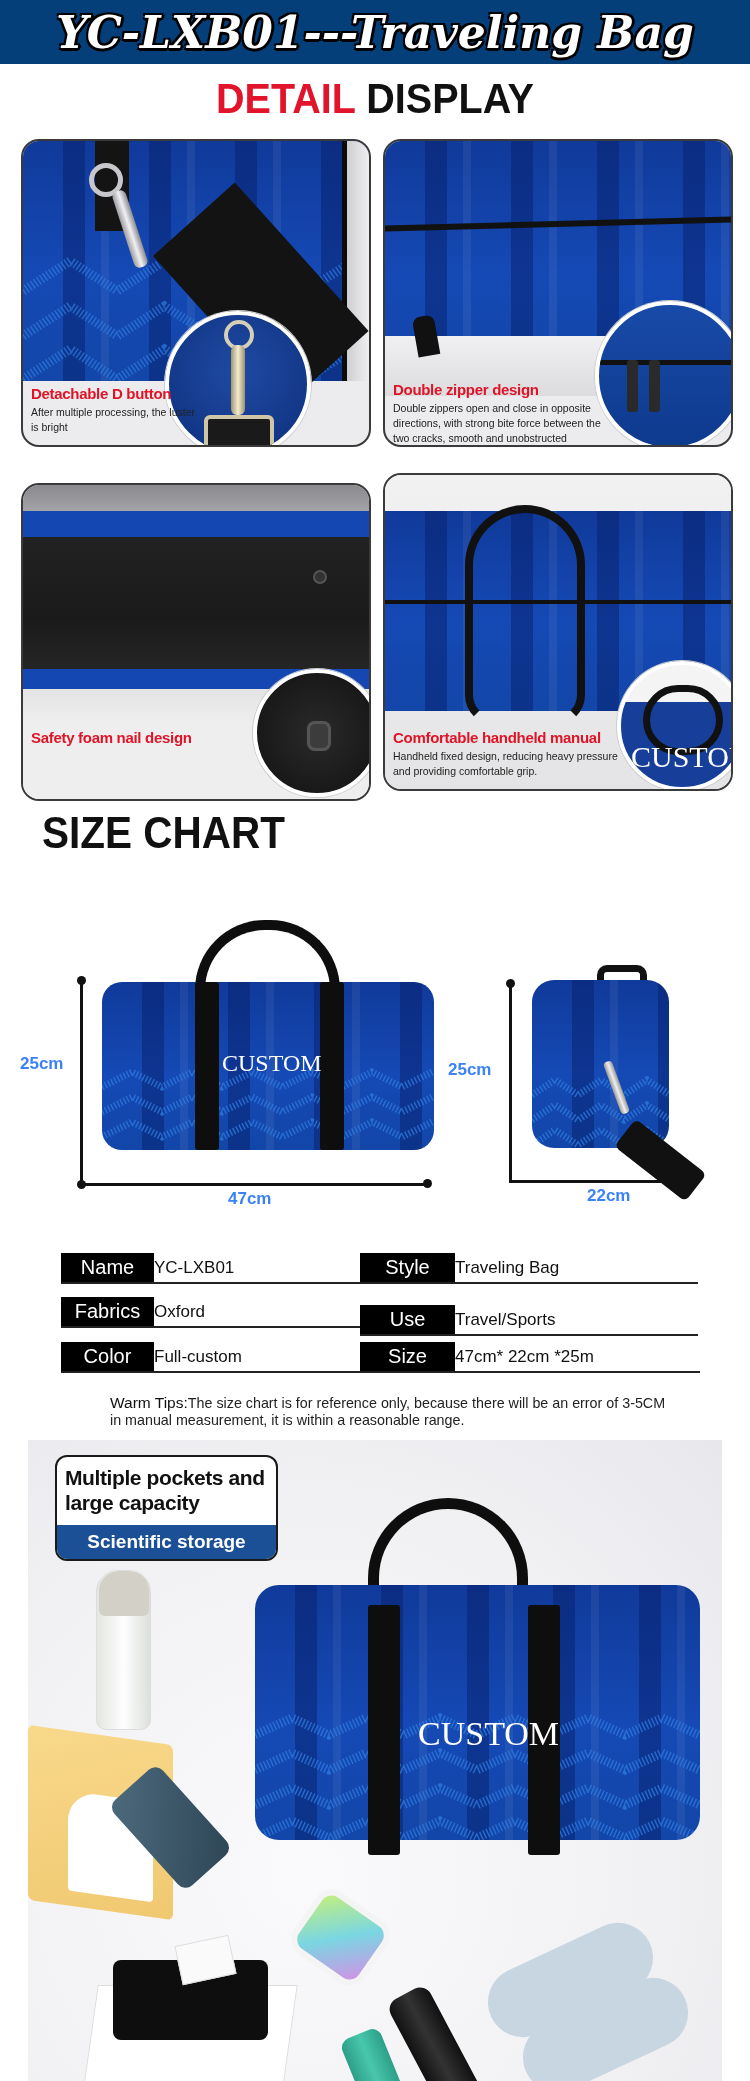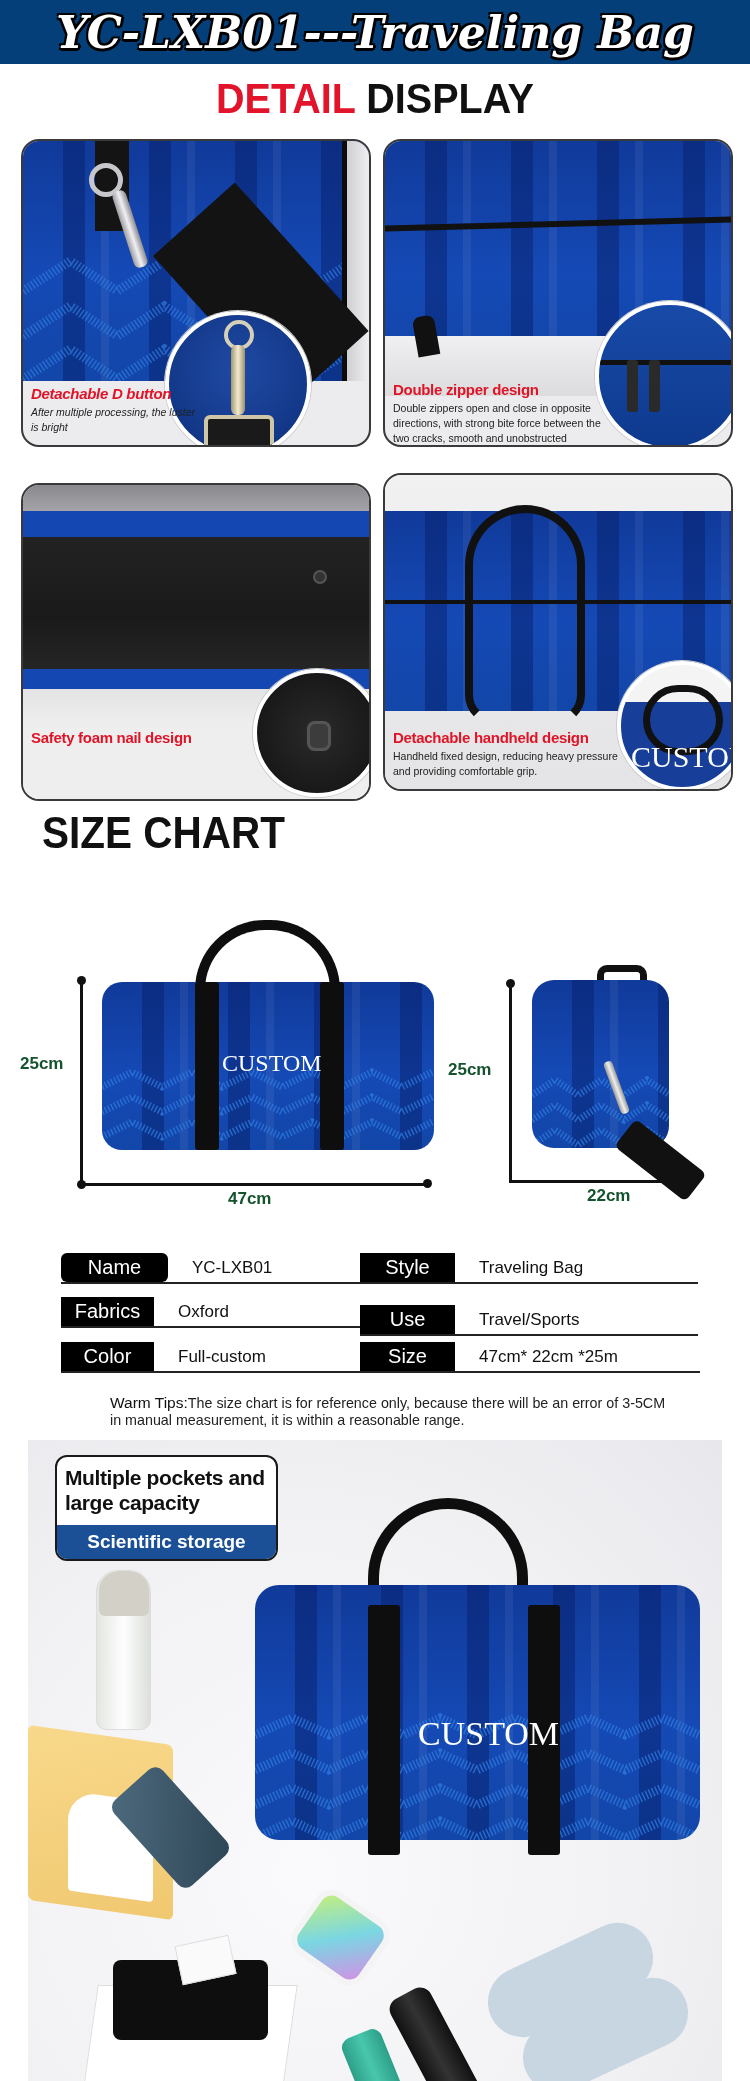--- a/index.html
+++ b/index.html
@@ -23,32 +23,32 @@
   .card .zoom-circle { position: absolute; border-radius: 50%; border: 4px solid #ffffff; box-shadow: 0 0 0 1px #ccc; overflow: hidden; }
 
   .stripes-blue { background:
       repeating-linear-gradient(90deg, rgba(0,0,0,0) 0px, rgba(0,0,0,0) 40px, rgba(5,28,100,0.45) 40px, rgba(5,28,100,0.45) 62px, rgba(0,0,0,0) 62px, rgba(0,0,0,0) 78px, rgba(255,255,255,0.06) 78px, rgba(255,255,255,0.06) 86px),
       linear-gradient(180deg, #103a9a 0%, #1549b5 55%, #1246a8 100%); }
   .chev-layer { position: absolute; left: 0; width: 100%; }
   .chev-layer svg { width: 100%; height: 100%; display: block; }
 
   
   .size-title { left: 42px; top: 808px; font-size: 44px; color: #111; transform: scaleX(0.92); transform-origin: left; }
-  .dim-label { position: absolute; font-family: "Liberation Sans", sans-serif; font-weight: bold; font-size: 17px; color: #14532d; }
+  .dim-label { position: absolute; font-family: "Liberation Sans", sans-serif; font-weight: bold; font-size: 17px; color: #3b82f6; }
   .dim-line { position: absolute; background: #111; }
   .dim-dot { position: absolute; width: 9px; height: 9px; background: #111; border-radius: 50%; }
 
   .bag { position: absolute; border-radius: 20px; overflow: hidden; }
   .bag-strap { position: absolute; background: #0e0e0e; border-radius: 3px; }
   .custom-text { position: absolute; font-family: "Liberation Serif", serif; color: #ffffff; }
 
   
   .spec-row { position: absolute; height: 31px; display: flex; align-items: flex-end; border-bottom: 2px solid #222; }
   .spec-key { height: 29px; background: #000; color: #fff; font-family: "Liberation Sans", sans-serif; font-size: 20px; display: flex; align-items: center; justify-content: center; }
-  .spec-val { font-family: "Liberation Sans", sans-serif; font-size: 17px; color: #111; padding-left: 24px; height: 29px; display: flex; align-items: center; }
+  .spec-val { font-family: "Liberation Sans", sans-serif; font-size: 17px; color: #111; padding-left: 0; height: 29px; display: flex; align-items: center; }
 
   .tips { position: absolute; left: 110px; top: 1394px; width: 560px; font-family: "Liberation Sans", sans-serif; font-size: 14.3px; font-weight: normal; color: #222; line-height: 17px; }
   .tips .tips-label { font-size: 15.5px; color: #111; }
 
   
   .lifestyle { position: absolute; left: 28px; top: 1440px; width: 694px; height: 720px; background: radial-gradient(ellipse at 40% 60%, #fafafc 0%, #f1f1f4 60%, #e8e8ec 100%); overflow: hidden; }
   .badge { position: absolute; left: 27px; top: 15px; width: 223px; height: 106px; border: 2px solid #1a1a1a; border-radius: 12px; overflow: hidden; background: #ffffff; }
   .badge-title { font-family: "Liberation Sans", sans-serif; font-weight: bold; font-size: 21px; line-height: 25px; color: #111; padding: 8px 8px 0 8px; letter-spacing: -0.4px; }
   .badge-sub { position: absolute; left: 0; bottom: 0; width: 100%; height: 34px; background: #1b5096; color: #fff; font-family: "Liberation Sans", sans-serif; font-weight: bold; font-size: 19px; display: flex; align-items: center; justify-content: center; }
   .prop { position: absolute; }
@@ -84,21 +84,21 @@
 
     <div style="position:absolute; left:100px; top:48px; width:14px; height:80px; background:linear-gradient(90deg,#9a9aa0,#f1f1f4,#8a8a90); border-radius:6px; transform:rotate(-18deg);"></div>
 
     <div style="position:absolute; left:130px; top:115px; width:110px; height:200px; background:#131313; transform:rotate(-42deg); transform-origin:top left;"></div>
   </div>
   <div class="zoom-circle" style="left:142px; top:170px; width:146px; height:146px; background:radial-gradient(circle at 50% 40%, #1f4aa3, #0d2f7c);">
     <div style="position:absolute; left:55px; top:5px; width:30px; height:30px; border:4px solid #d7d0b8; border-radius:50%;"></div>
     <div style="position:absolute; left:62px; top:30px; width:14px; height:70px; background:linear-gradient(90deg,#a09670,#f4ecd0,#9a9070); border-radius:6px;"></div>
     <div style="position:absolute; left:35px; top:100px; width:70px; height:40px; background:#1a1a1a; border:4px solid #cfc6a8; border-radius:6px;"></div>
   </div>
-  <div class="caption" style="height:68px; width:200px; background:transparent;font-style:italic;">
+  <div class="caption" style="height:68px; width:200px; background:transparent;">
     <div class="cap-title">Detachable D button</div>
     <div class="cap-desc" style="width:170px;">After multiple processing, the luster is bright</div>
   </div>
 </div>
 
 <div class="card" style="left:383px; top:139px; height:308px;">
   <div class="photo stripes-blue" style="height:240px;">
     <div style="position:absolute; left:0; top:80px; width:350px; height:6px; background:#111; transform:rotate(-1.5deg);"></div>
     <div style="position:absolute; left:0; top:195px; width:350px; height:60px; background:linear-gradient(#f0f0f2,#dcdcdf);"></div>
     <div style="position:absolute; left:30px; top:175px; width:22px; height:40px; background:#111; border-radius:8px 8px 0 0; transform:rotate(-10deg);"></div>
@@ -133,21 +133,21 @@
   <div class="photo" style="height:318px; background:linear-gradient(180deg,#f1f1f2,#e4e4e6);">
     <div class="stripes-blue" style="position:absolute; left:0; top:36px; width:350px; height:200px;"></div>
     <div style="position:absolute; left:0; top:125px; width:350px; height:4px; background:#111;"></div>
     <div style="position:absolute; left:80px; top:30px; width:120px; height:220px; border:8px solid #111; border-radius:60px 60px 30px 30px; border-bottom-color:transparent;"></div>
   </div>
   <div class="zoom-circle" style="left:232px; top:186px; width:130px; height:130px; background:linear-gradient(180deg,#f4f4f4 0%,#f4f4f4 30%,#173f99 30%);">
     <div style="position:absolute; left:22px; top:20px; width:80px; height:70px; border:7px solid #111; border-radius:40px;"></div>
     <div class="custom-text" style="left:10px; top:75px; font-size:30px;">CUSTOM</div>
   </div>
   <div class="caption" style="height:68px; width:240px; background:transparent;">
-    <div class="cap-title">Detachable handheld design</div>
+    <div class="cap-title">Comfortable handheld manual</div>
     <div class="cap-desc" style="width:225px;">Handheld fixed design, reducing heavy pressure and providing comfortable grip.</div>
   </div>
 </div>
 
 <div class="section-title size-title">SIZE CHART</div>
 
 <div style="position:absolute; left:195px; top:920px; width:145px; height:140px; border:10px solid #0e0e0e; border-bottom:none; border-radius:70px 70px 0 0;"></div>
 <div class="bag stripes-blue" style="left:102px; top:982px; width:332px; height:168px;">
   <div class="chev-layer" style="top:85px; height:83px;">
     <svg viewBox="0 0 332 83" preserveAspectRatio="none">
@@ -187,21 +187,21 @@
 <div style="position:absolute; left:612px; top:1060px; width:9px; height:55px; background:linear-gradient(90deg,#999,#eee,#999); border-radius:4px; transform:rotate(-20deg);"></div>
 
 <div class="dim-dot" style="left:506px; top:979px;"></div>
 <div class="dim-line" style="left:509px; top:983px; width:3px; height:200px;"></div>
 <div class="dim-line" style="left:509px; top:1180px; width:181px; height:3px;"></div>
 <div class="dim-dot" style="left:685px; top:1177px;"></div>
 <div class="dim-label" style="left:448px; top:1060px;">25cm</div>
 <div class="dim-label" style="left:587px; top:1186px;">22cm</div>
 
 <div class="spec-row" style="left:61px; top:1253px; width:300px;">
-  <div class="spec-key" style="width:107px;border-radius:6px;">Name</div>
+  <div class="spec-key" style="width:93px;">Name</div>
   <div class="spec-val">YC-LXB01</div>
 </div>
 <div class="spec-row" style="left:360px; top:1253px; width:338px;">
   <div class="spec-key" style="width:95px;">Style</div>
   <div class="spec-val">Traveling Bag</div>
 </div>
 <div class="spec-row" style="left:61px; top:1297px; width:300px;">
   <div class="spec-key" style="width:93px;">Fabrics</div>
   <div class="spec-val">Oxford</div>
 </div>

